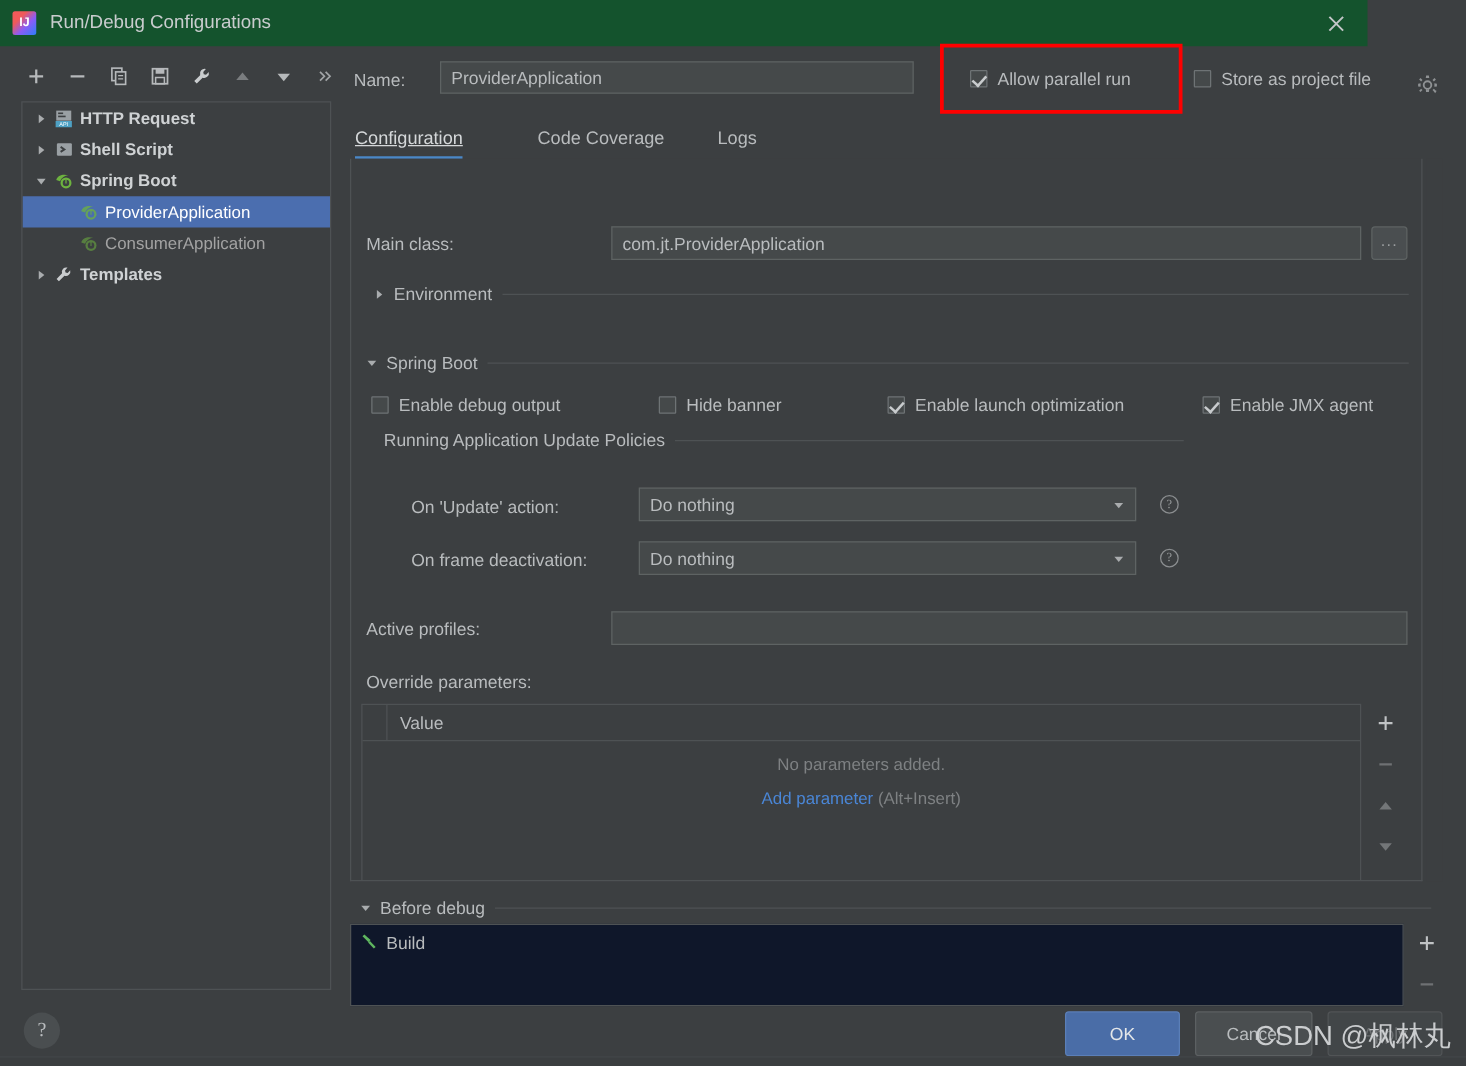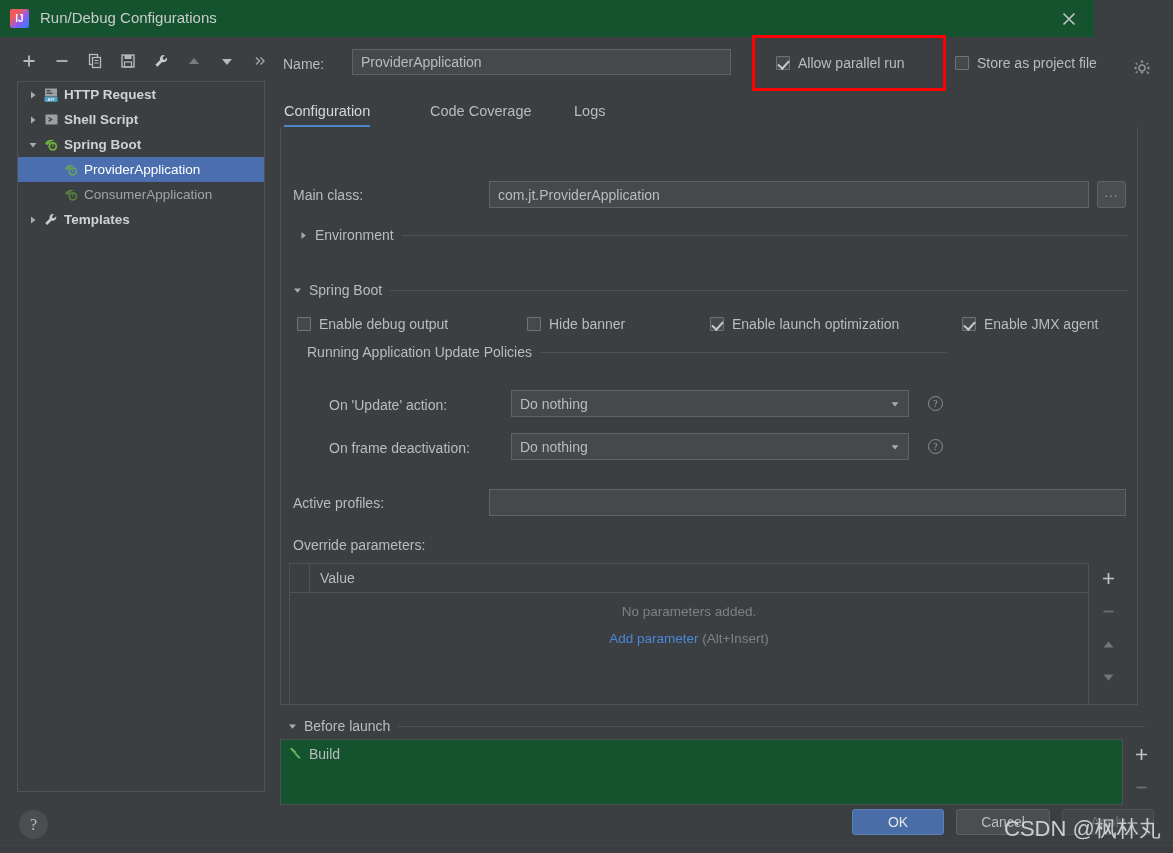--- a/index.html
+++ b/index.html
@@ -116,21 +116,21 @@
   .tab {
     position: absolute; top: 0; height: 32px; font-size: 14.5px;
     color: #b9bcbe; cursor: pointer; white-space: nowrap;
     display: flex; align-items: center;
   }
   .tab.active { color: #d5d8da; }
   .tab.active::after {
     content: ""; position: absolute; left: 0; right: 0; bottom: 0;
     height: 2px; background: #4a88c7;
   }
-  #tab-config { left: 4px; }
+  #tab-config { left: 4px; text-decoration: underline; }
   #tab-coverage { left: 150px; }
   #tab-logs { left: 294px; }
 
   
   #scroll-area {
     position: absolute; left: 0px; top: 90px; width: 858px; height: 578px;
     border: 1px solid #4e5254; border-top: none;
     background: #3c3f41; overflow: hidden;
   }
   #scrollbar-track {
@@ -207,39 +207,39 @@
   }
   .side-btn {
     position: absolute; left: 0; width: 36px; height: 30px;
     display: flex; align-items: center; justify-content: center; cursor: pointer;
   }
 
   
   #before-sec { position: absolute; left: 8px; top: 680px; width: 857px; }
   #build-box {
     position: absolute; left: 0px; top: 702px; width: 843px; height: 66px;
-    border: 1px solid #4e5254; background: #14532d; overflow: hidden;
+    border: 1px solid #4e5254; background: #0f172a; overflow: hidden;
   }
   #build-row {
     height: 27px; display: flex; align-items: center; padding-left: 7px;
     cursor: pointer;
   }
   #build-label { font-size: 14px; color: #b9bcbe; margin-left: 6px; }
   #build-side { position: absolute; left: 843px; top: 702px; width: 36px; height: 66px; }
 
   
   #help-btn {
     position: absolute; left: 19px; top: 810px; width: 29px; height: 29px;
     border-radius: 50%; background: #4a4e50;
     display: flex; align-items: center; justify-content: center;
     color: #b9bcbe; font-size: 16px; cursor: pointer;
     font-family: "Liberation Serif", serif;
   }
   .dlg-btn {
-    position: absolute; top: 809px; height: 26px; border-radius: 3px;
+    position: absolute; top: 809px; height: 36px; border-radius: 3px;
     display: flex; align-items: center; justify-content: center;
     font-size: 14px; cursor: pointer;
   }
   #ok-btn {
     left: 852px; width: 92px; background: #4a6da7; border: 1px solid #5b7fb8;
     color: #e4e7e9;
   }
   #cancel-btn {
     left: 956px; width: 94px; background: #4a4e50; border: 1px solid #5c6062;
     color: #b9bcbe;
@@ -573,21 +573,21 @@
   <div id="scrollbar-track">
     
   </div>
 
   <div class="sec" id="before-sec">
     <span class="sec-arrow">
       <svg width="9" height="9" viewBox="0 0 9 9">
           <path d="M1 2.5 L8 2.5 L4.5 6.8 Z" fill="#a9acae"></path>
         </svg>
     </span>
-    <span class="sec-title">Before launch</span>
+    <span class="sec-title">Before debug</span>
     <span class="sec-line"></span>
   </div>
 
   <div id="build-box">
     <div id="build-row">
       <span>
         <svg width="15" height="15" viewBox="0 0 15 15">
           <path d="M3.5 2.5 L8.5 7 L6.8 8.8 L2 4 Z" fill="#5fb65f"></path>
           <path d="M7.2 8.4 L11.8 13.2" stroke="#5fb65f" stroke-width="2" fill="none"></path>
         </svg>

